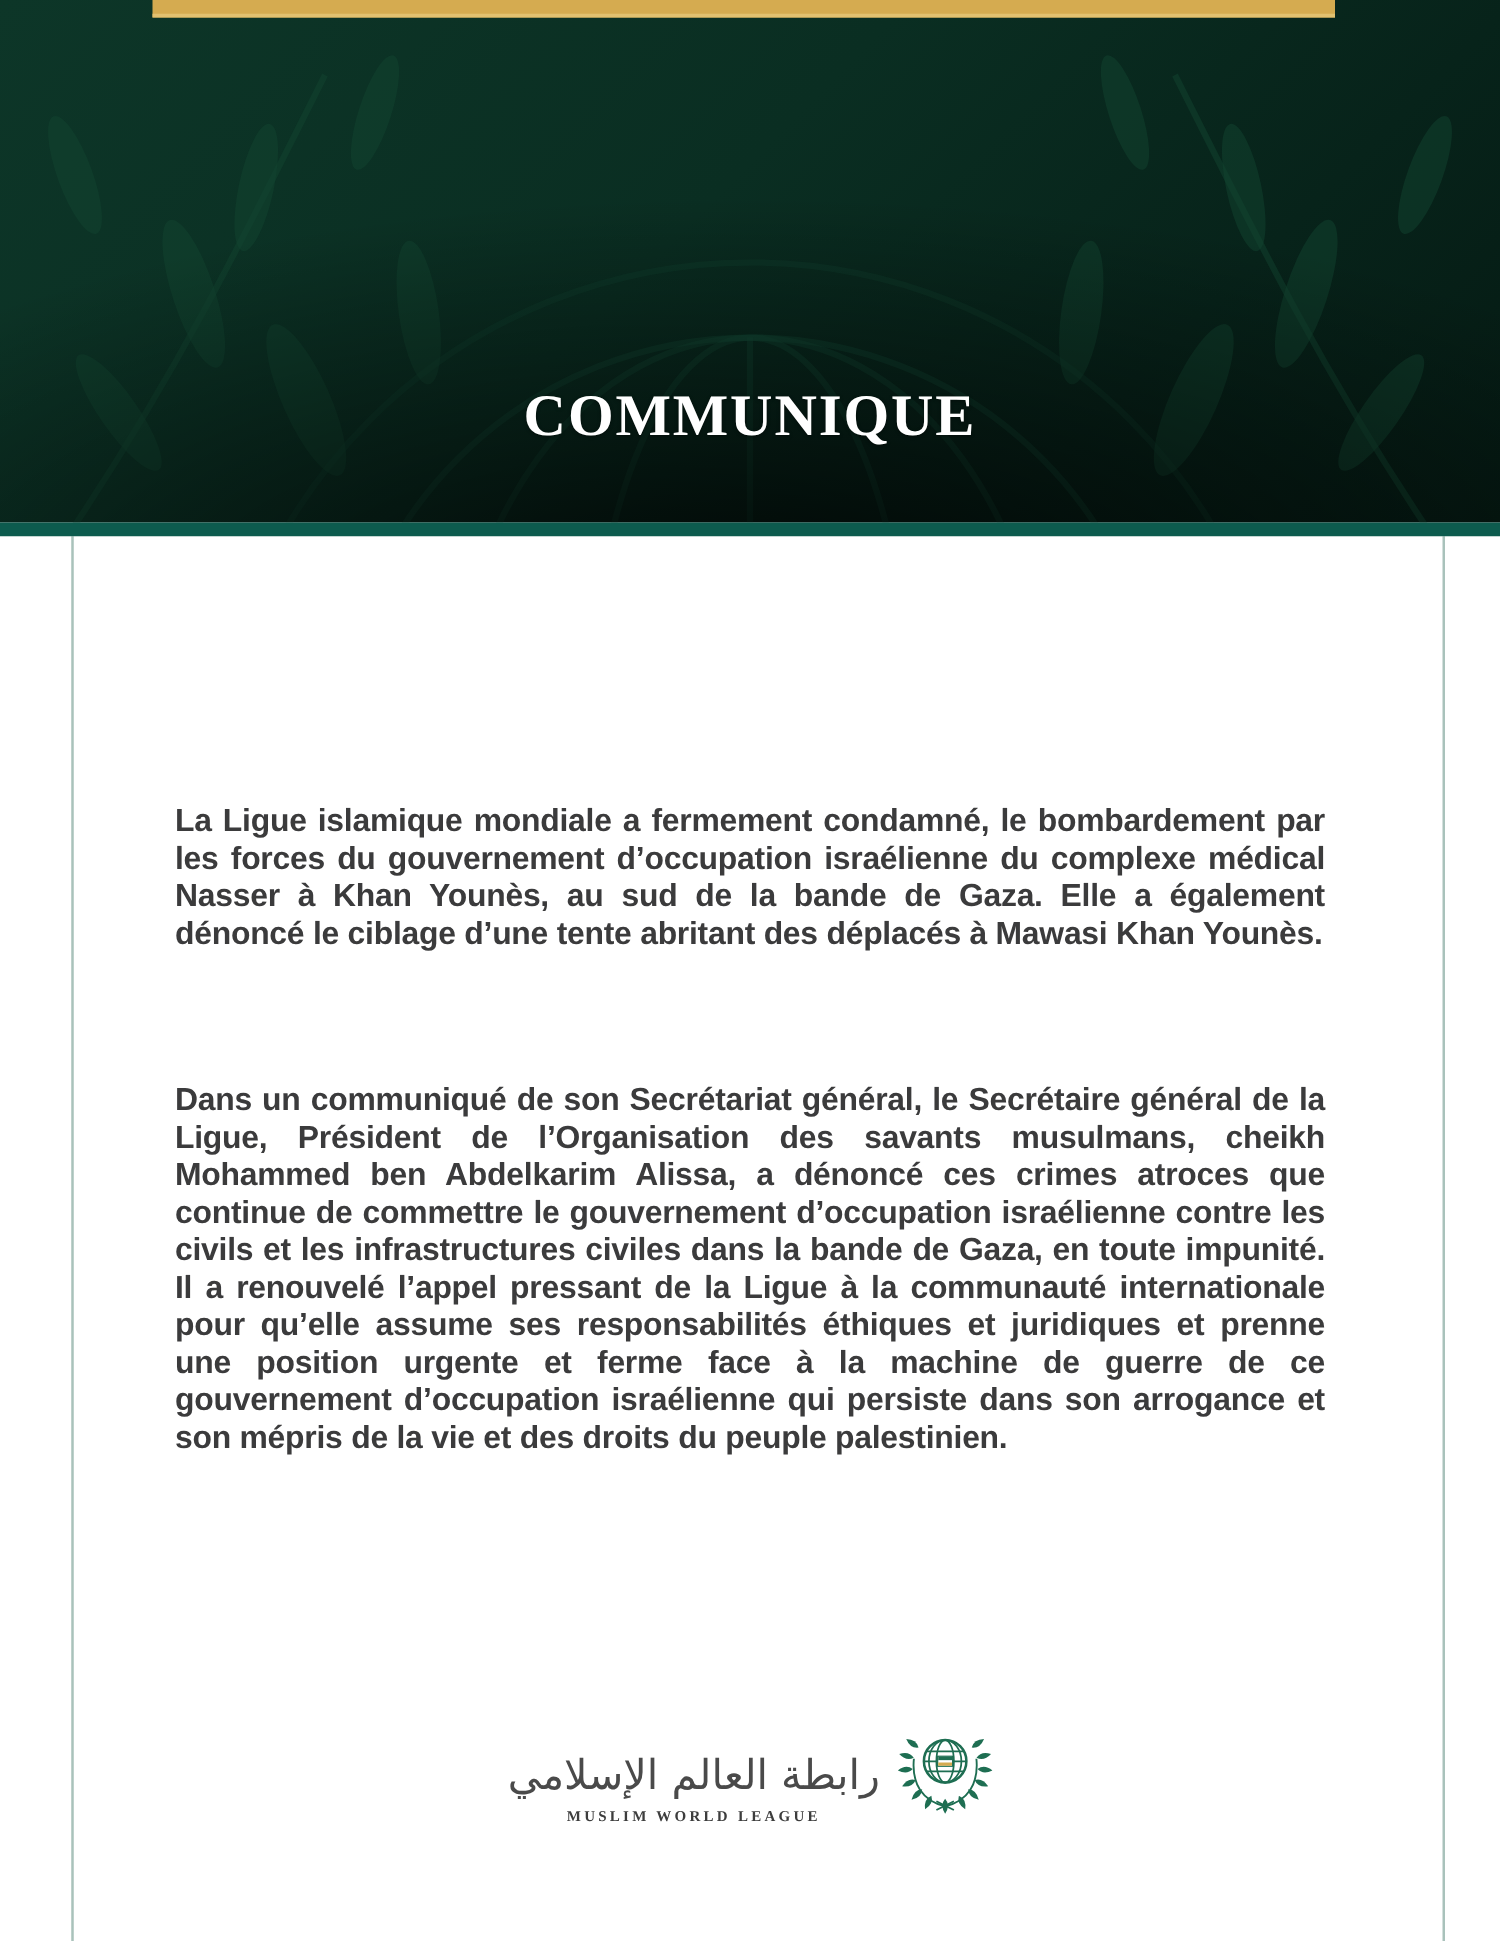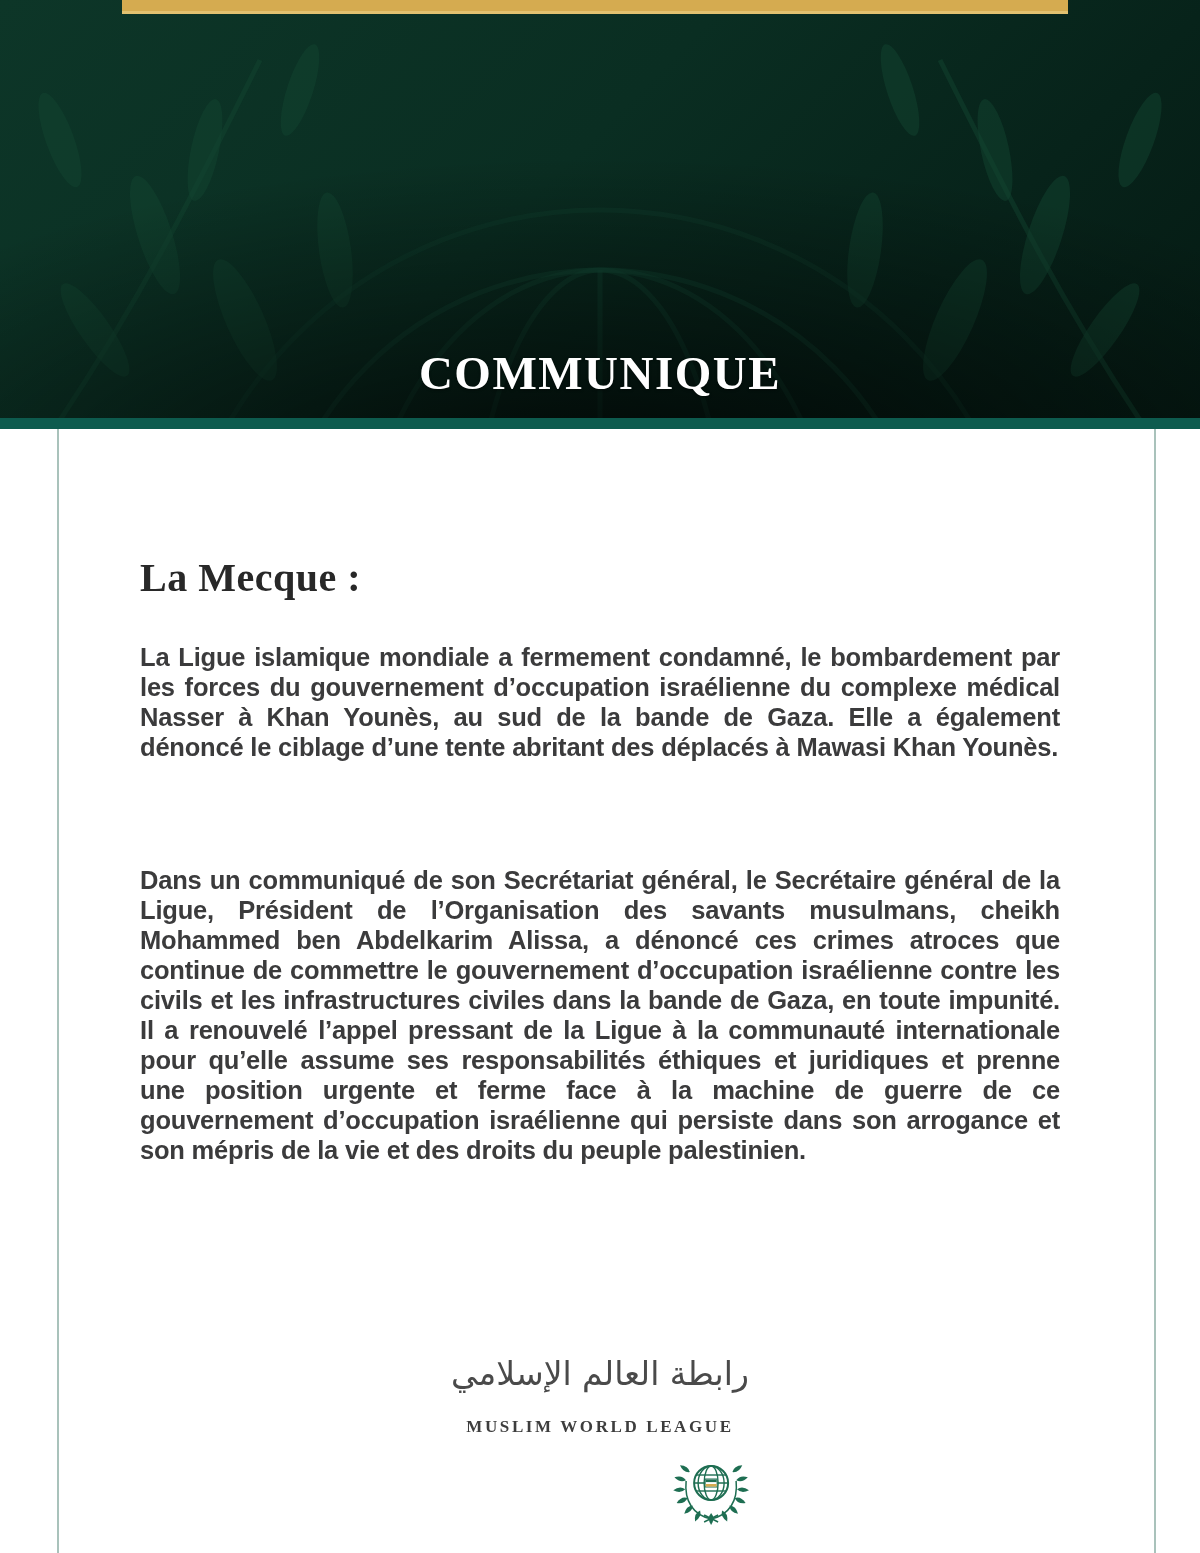--- a/index.html
+++ b/index.html
@@ -40,21 +40,20 @@
     left: 0; top: 306px;
     width: 100%;
     text-align: center;
     font-family: "Liberation Serif", "DejaVu Serif", serif;
     font-weight: bold;
     font-size: 47px;
     letter-spacing: 1.5px;
     color: #ffffff;
     z-index: 2;
     text-shadow: 0 1px 3px rgba(0,0,0,0.45);
-    margin-top: 40px;
   }
   .teal-band {
     position: absolute;
     left: 0; top: 418px;
     width: 1200px; height: 11px;
     background: var(--teal, #0d5b4e);
     z-index: 4;
   }
 
   
@@ -91,40 +90,39 @@
     letter-spacing: -0.2px;
     color: #3b3b3c;
     text-align: justify;
   }
   .par-1 { top: 213px; }
   .par-2 { top: 418px; margin-top: 18px; }
 
   
   .logo-lockup {
     position: absolute;
-    left: 50%; top: 924px;
+    left: 50%; top: 948px;
     transform: translateX(-50%);
     display: flex;
     align-items: flex-end;
     gap: 14px;
-    flex-direction: column;
   }
   .logo-text { display: flex; flex-direction: column; align-items: center; }
   .logo-arabic {
     font-family: "DejaVu Sans", sans-serif;
     font-size: 33px;
     color: #4a4a4a;
     direction: rtl;
     line-height: 1.3;
   }
   .logo-english {
-    margin-top: 21px;
+    margin-top: 4px;
     font-family: "Liberation Serif", "DejaVu Serif", serif;
     font-weight: bold;
-    font-size: 17px;
+    font-size: 12px;
     letter-spacing: 2.6px;
     color: #3d3d3d;
     white-space: nowrap;
     text-align: center;
   }
   .emblem { display: block; }
 </style>
 </head>
 <body>
 
@@ -165,21 +163,20 @@
     <div class="hero-vignette"></div>
     <div class="gold-bar"></div>
     <h1 class="hero-title">COMMUNIQUE</h1>
   </header>
   <div class="teal-band"></div>
 
   <main class="content">
     <div class="side-line left"></div>
     <div class="side-line right"></div>
 
-    <h2 class="dateline">La Mecque :</h2>
 
     <p class="body-par par-1">La Ligue islamique mondiale a fermement condamné, le bombardement par les forces du gouvernement d’occupation israélienne du complexe médical Nasser à Khan Younès, au sud de la bande de Gaza. Elle a également dénoncé le ciblage d’une tente abritant des déplacés à Mawasi Khan Younès.</p>
 
     <p class="body-par par-2">Dans un communiqué de son Secrétariat général, le Secrétaire général de la Ligue, Président de l’Organisation des savants musulmans, cheikh Mohammed ben Abdelkarim Alissa, a dénoncé ces crimes atroces que continue de commettre le gouvernement d’occupation israélienne contre les civils et les infrastructures civiles dans la bande de Gaza, en toute impunité. Il a renouvelé l’appel pressant de la Ligue à la communauté internationale pour qu’elle assume ses responsabilités éthiques et juridiques et prenne une position urgente et ferme face à la machine de guerre de ce gouvernement d’occupation israélienne qui persiste dans son arrogance et son mépris de la vie et des droits du peuple palestinien.</p>
 
     <div class="logo-lockup">
       <div class="logo-text">
         <div class="logo-arabic">رابطة العالم الإسلامي</div>
         <div class="logo-english">MUSLIM WORLD LEAGUE</div>
       </div>

